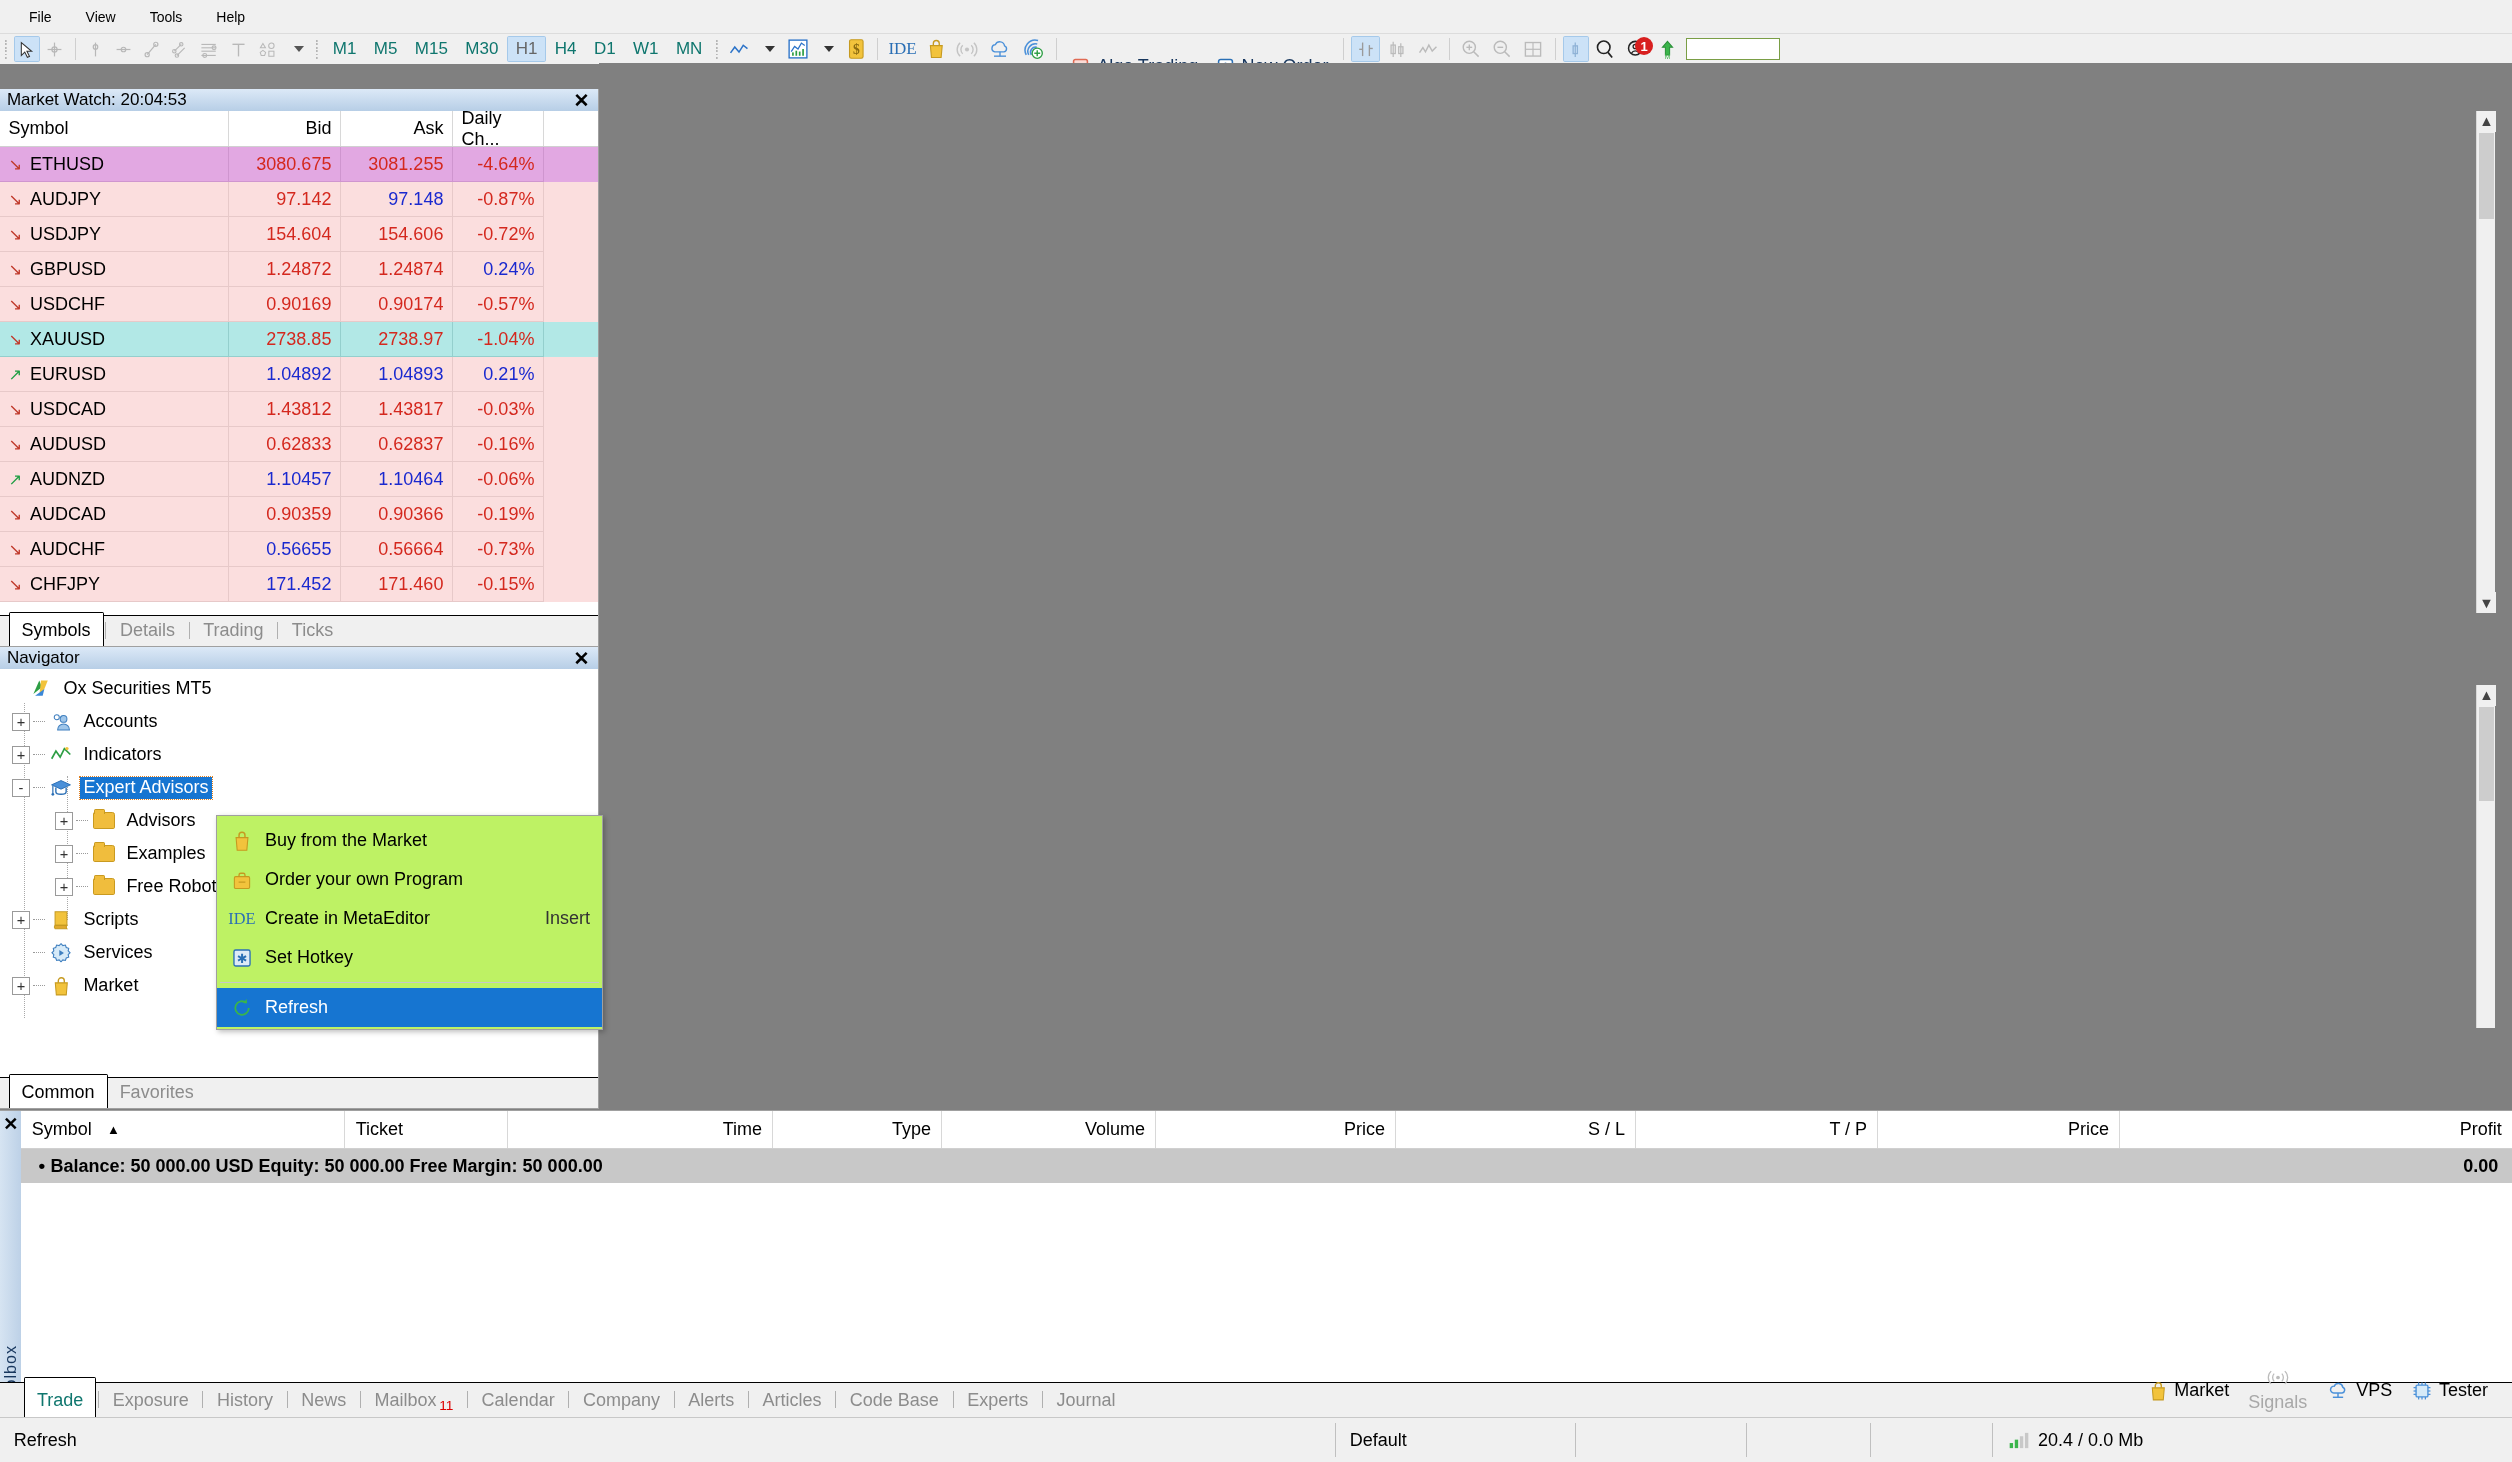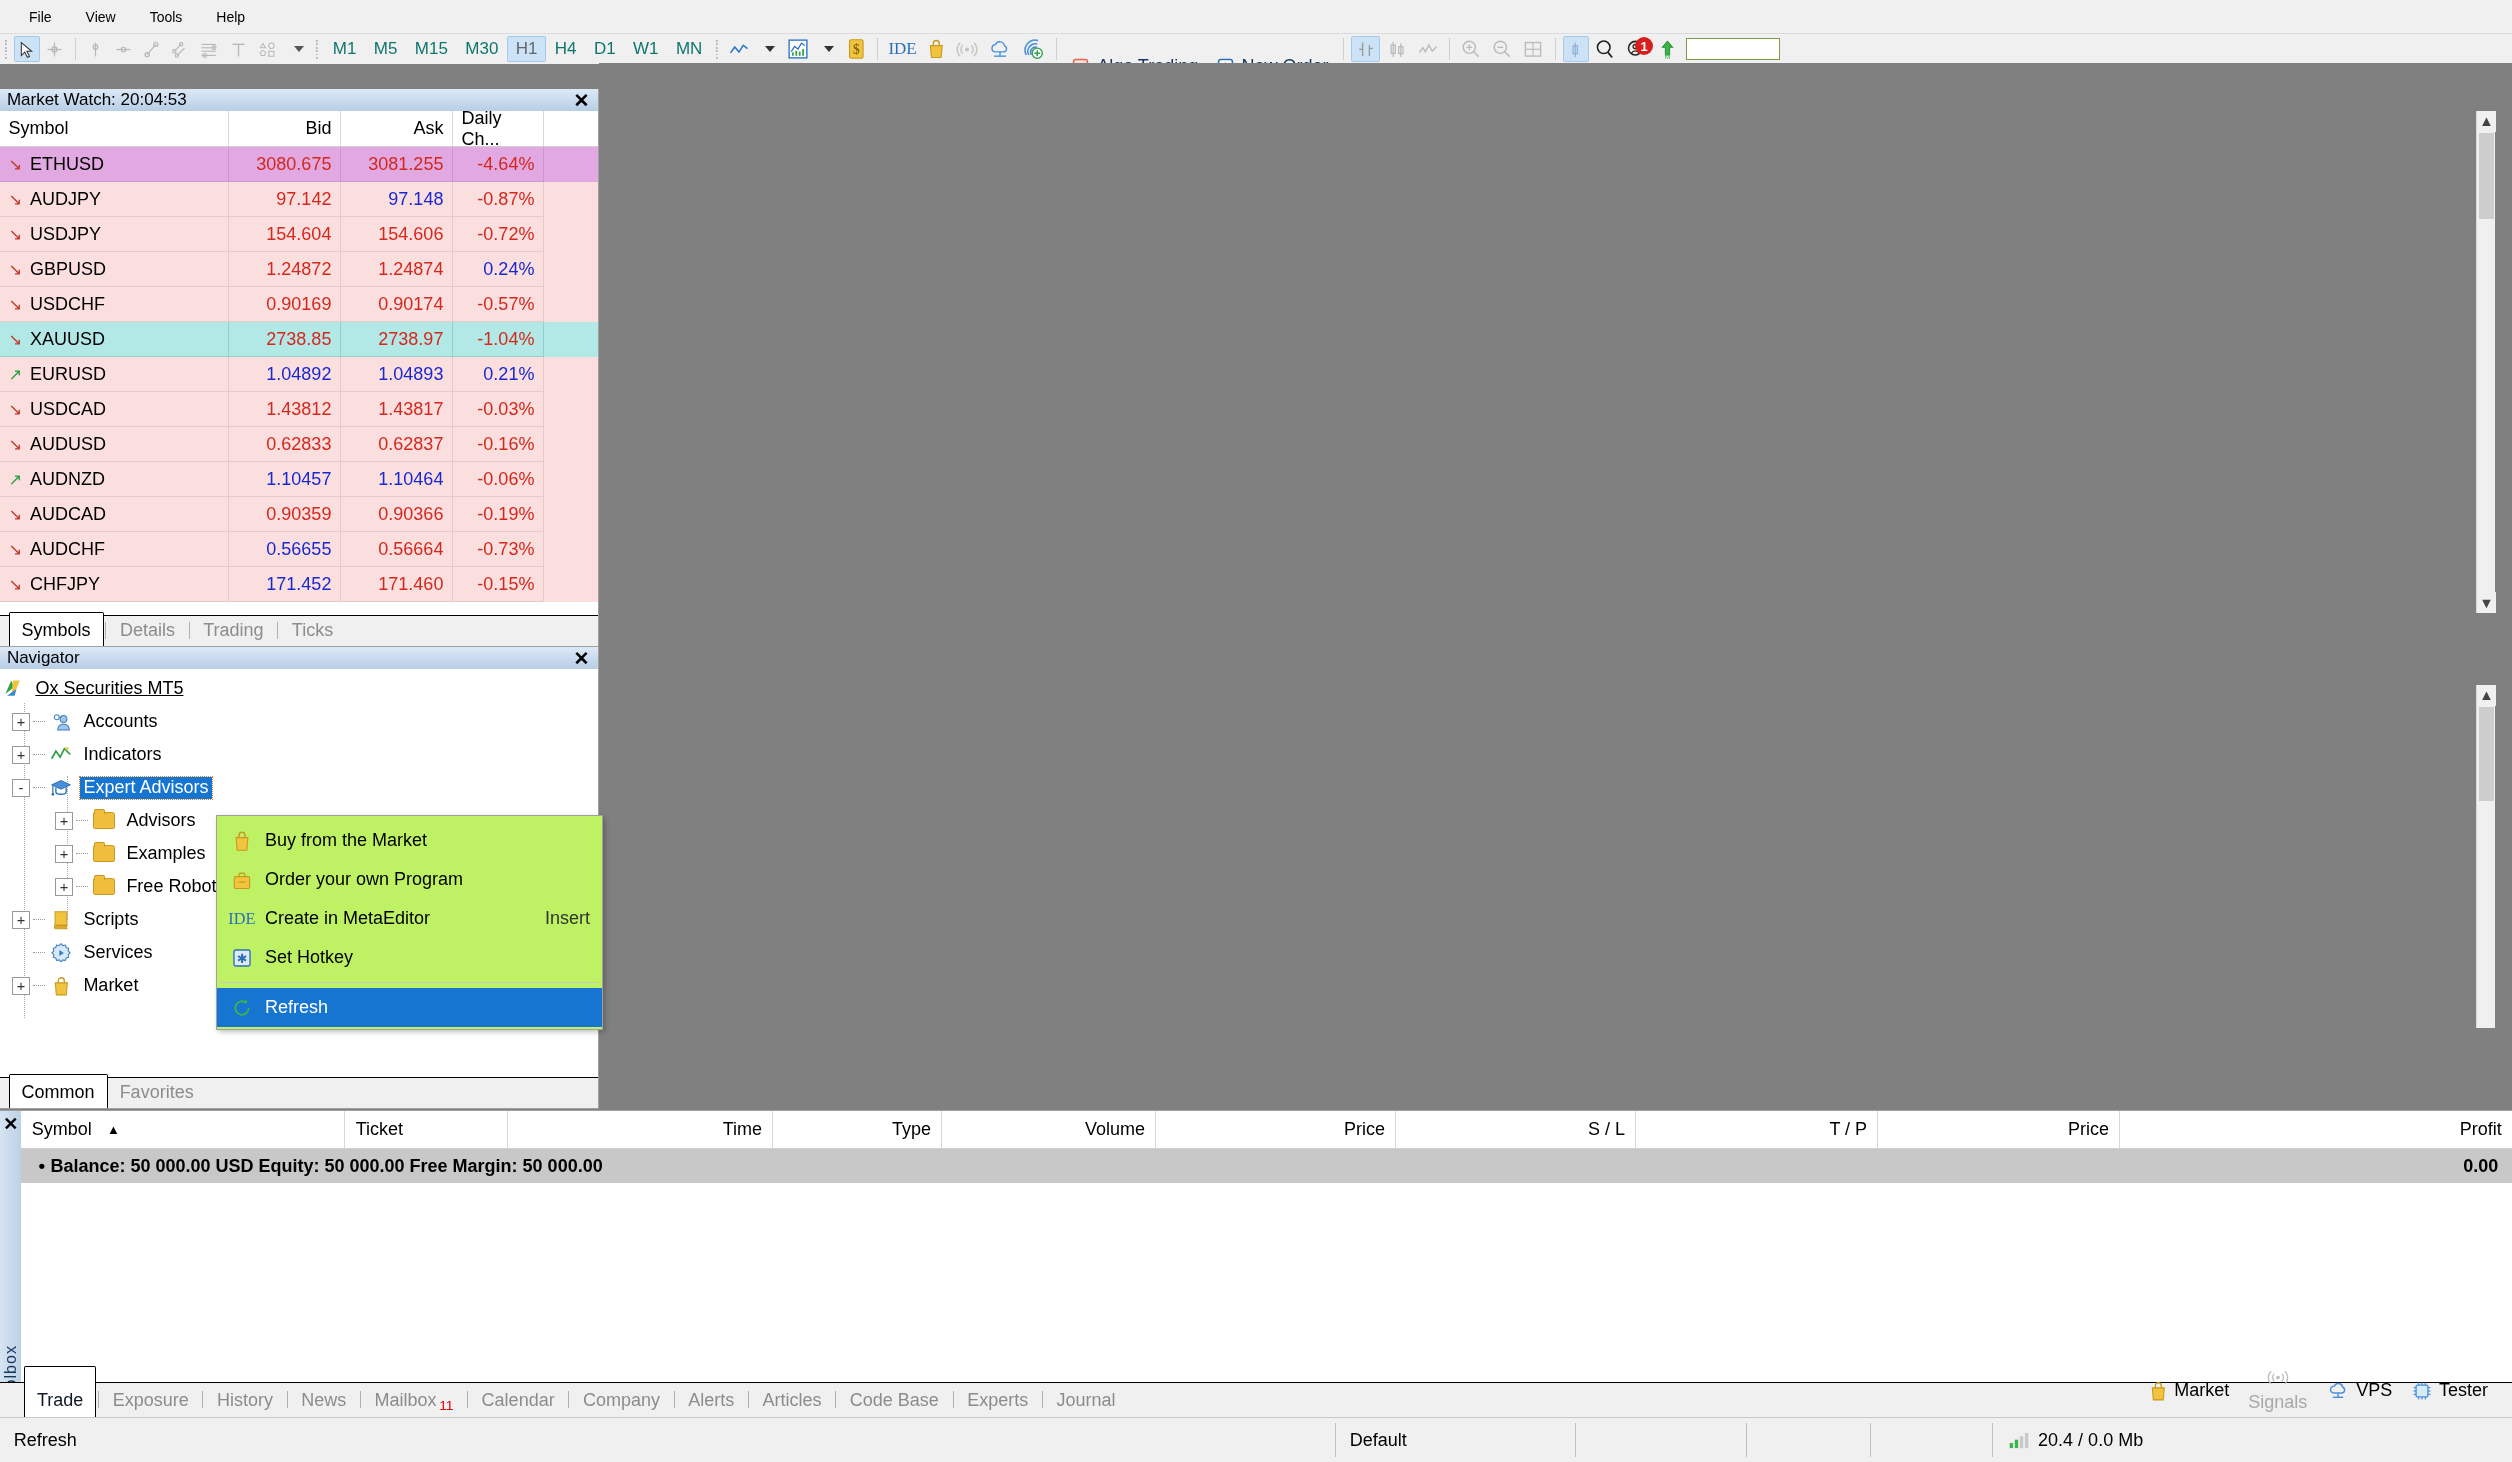--- a/index.html
+++ b/index.html
@@ -192,22 +192,22 @@
   .tbx-balance .profit { position:absolute; right:13.7px; font-weight:bold; }
   .tbx-body { flex:1; background:#fff; }
 
   .tbx-tabs {
     position:absolute; left:0; bottom:0; width:2512px; height:36px;
     background:#f0f0f0; border-top:1.7px solid #000; display:flex; align-items:flex-end;
   }
   .tbx-tabs .tabwrap { display:flex; align-items:flex-end; padding-left:24px; flex:1; }
   .tbx-tab { font-size:18px; color:#8c8c8c; padding:5.1px 12px 6.9px; position:relative; }
   .tbx-tab.active {
-    color:#0f172a; background:#fff; border:0.9px solid #000; border-bottom:none;
-    margin-top:-8.6px; padding-top:23px; border-radius:1.7px 1.7px 0 0;
+    color:#0f766e; background:#fff; border:0.9px solid #000; border-bottom:none;
+    margin-top:-8.6px; padding-top:12px; border-radius:1.7px 1.7px 0 0;
   }
   .tbx-tab .badge { color:#d00; font-size:13.7px; position:relative; top:4.3px; margin-left:2.6px; }
   .tbx-right { display:flex; align-items:center; gap:5.1px; padding-right:17px; padding-bottom:5.1px; }
   .tbx-right .ritem { display:flex; align-items:center; gap:6px; font-size:18px; color:#000; padding:0 6.9px; }
   .tbx-right .ritem.dim { color:#a8a8a8;flex-direction:column; }
 
   
   .statusbar {
     position:absolute; left:0; bottom:0; width:2512px; height:45px;
     background:#f0f0f0; border-top:0.9px solid #c8c8c8; display:flex; align-items:center;
@@ -624,21 +624,21 @@
 
   <div id="navigator">
     <div class="panel-title">
       <span>Navigator</span>
       <span class="x">✕</span>
     </div>
     <div class="nav-tree">
       <div class="nav-guide" style="left:24px; top:34px; height:315px;"></div>
       <div class="nav-guide" style="left:67px; top:107px; height:144px;"></div>
 
-      <div class="nav-item" style="padding-left:0;text-decoration:underline;">
+      <div class="nav-item" style="padding-left:28px;">
         <span class="ico">
           <svg width="22" height="22" viewBox="0 0 26 26">
               <path d="M4 19 L11 3 L14 11 Z" fill="#2d9e44"></path>
               <path d="M13 3 L21 3 L17 13 L11 21 Z" fill="#f2c33c"></path>
               <path d="M6 21 L17 13 L15 21 Z" fill="#3a87d8"></path>
             </svg>
         </span>
         <span class="lbl">Ox Securities MT5</span>
       </div>
 

